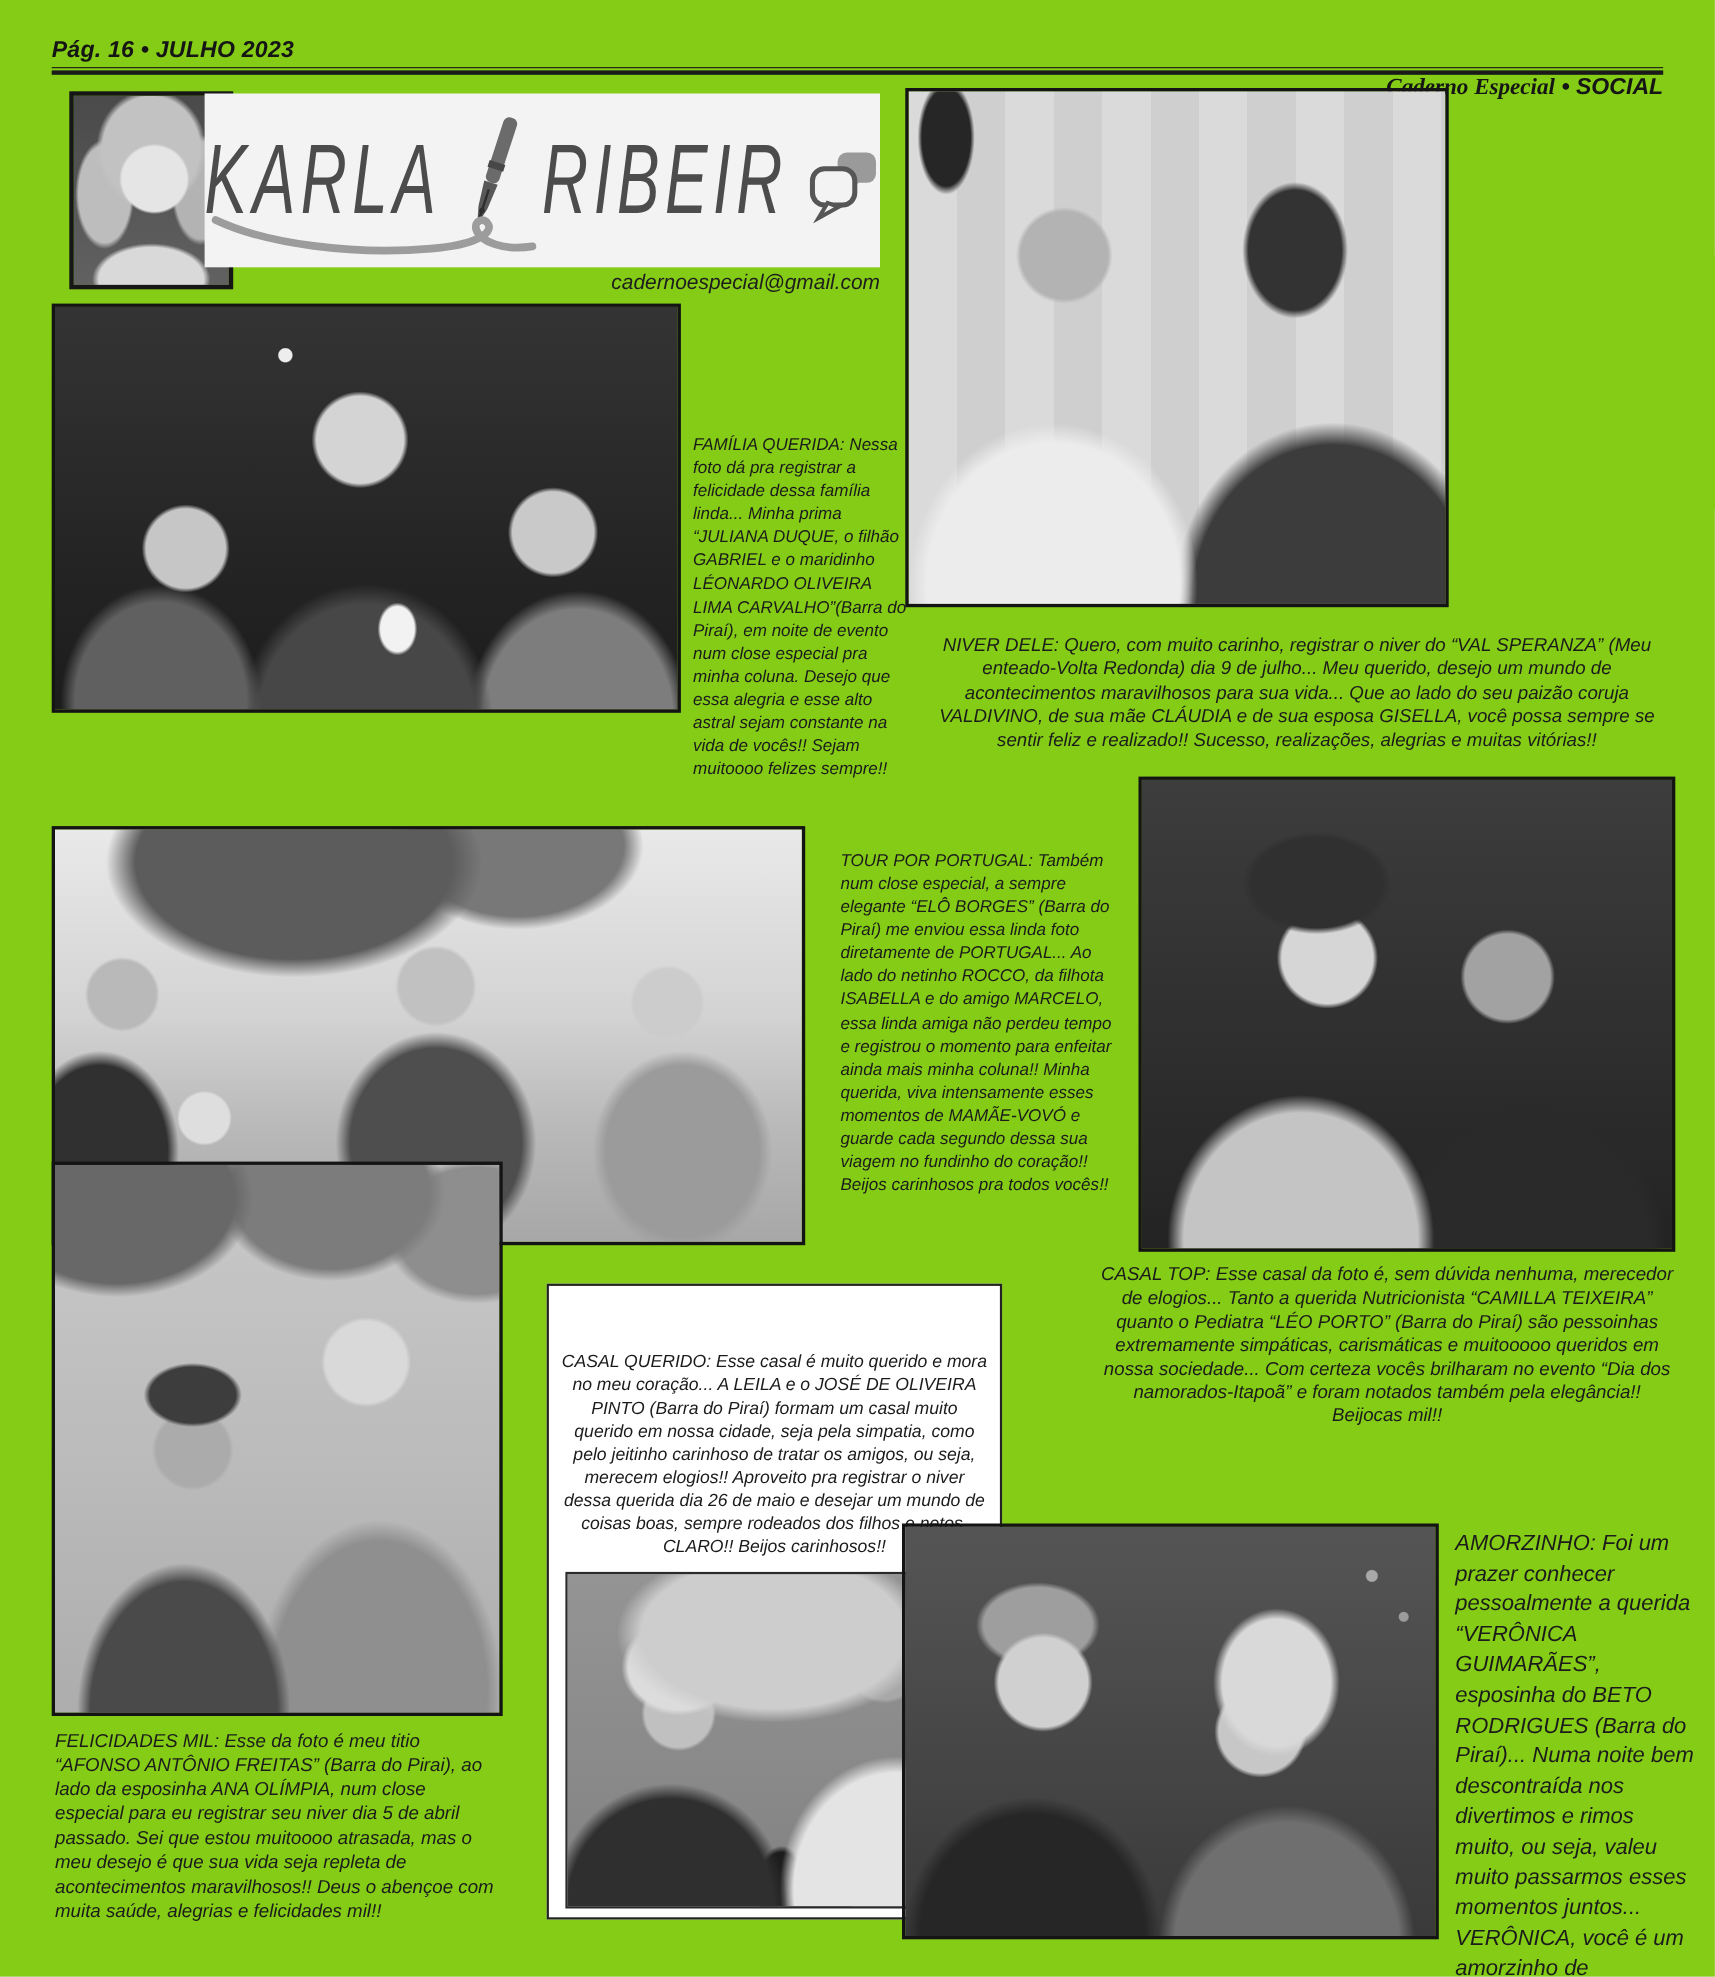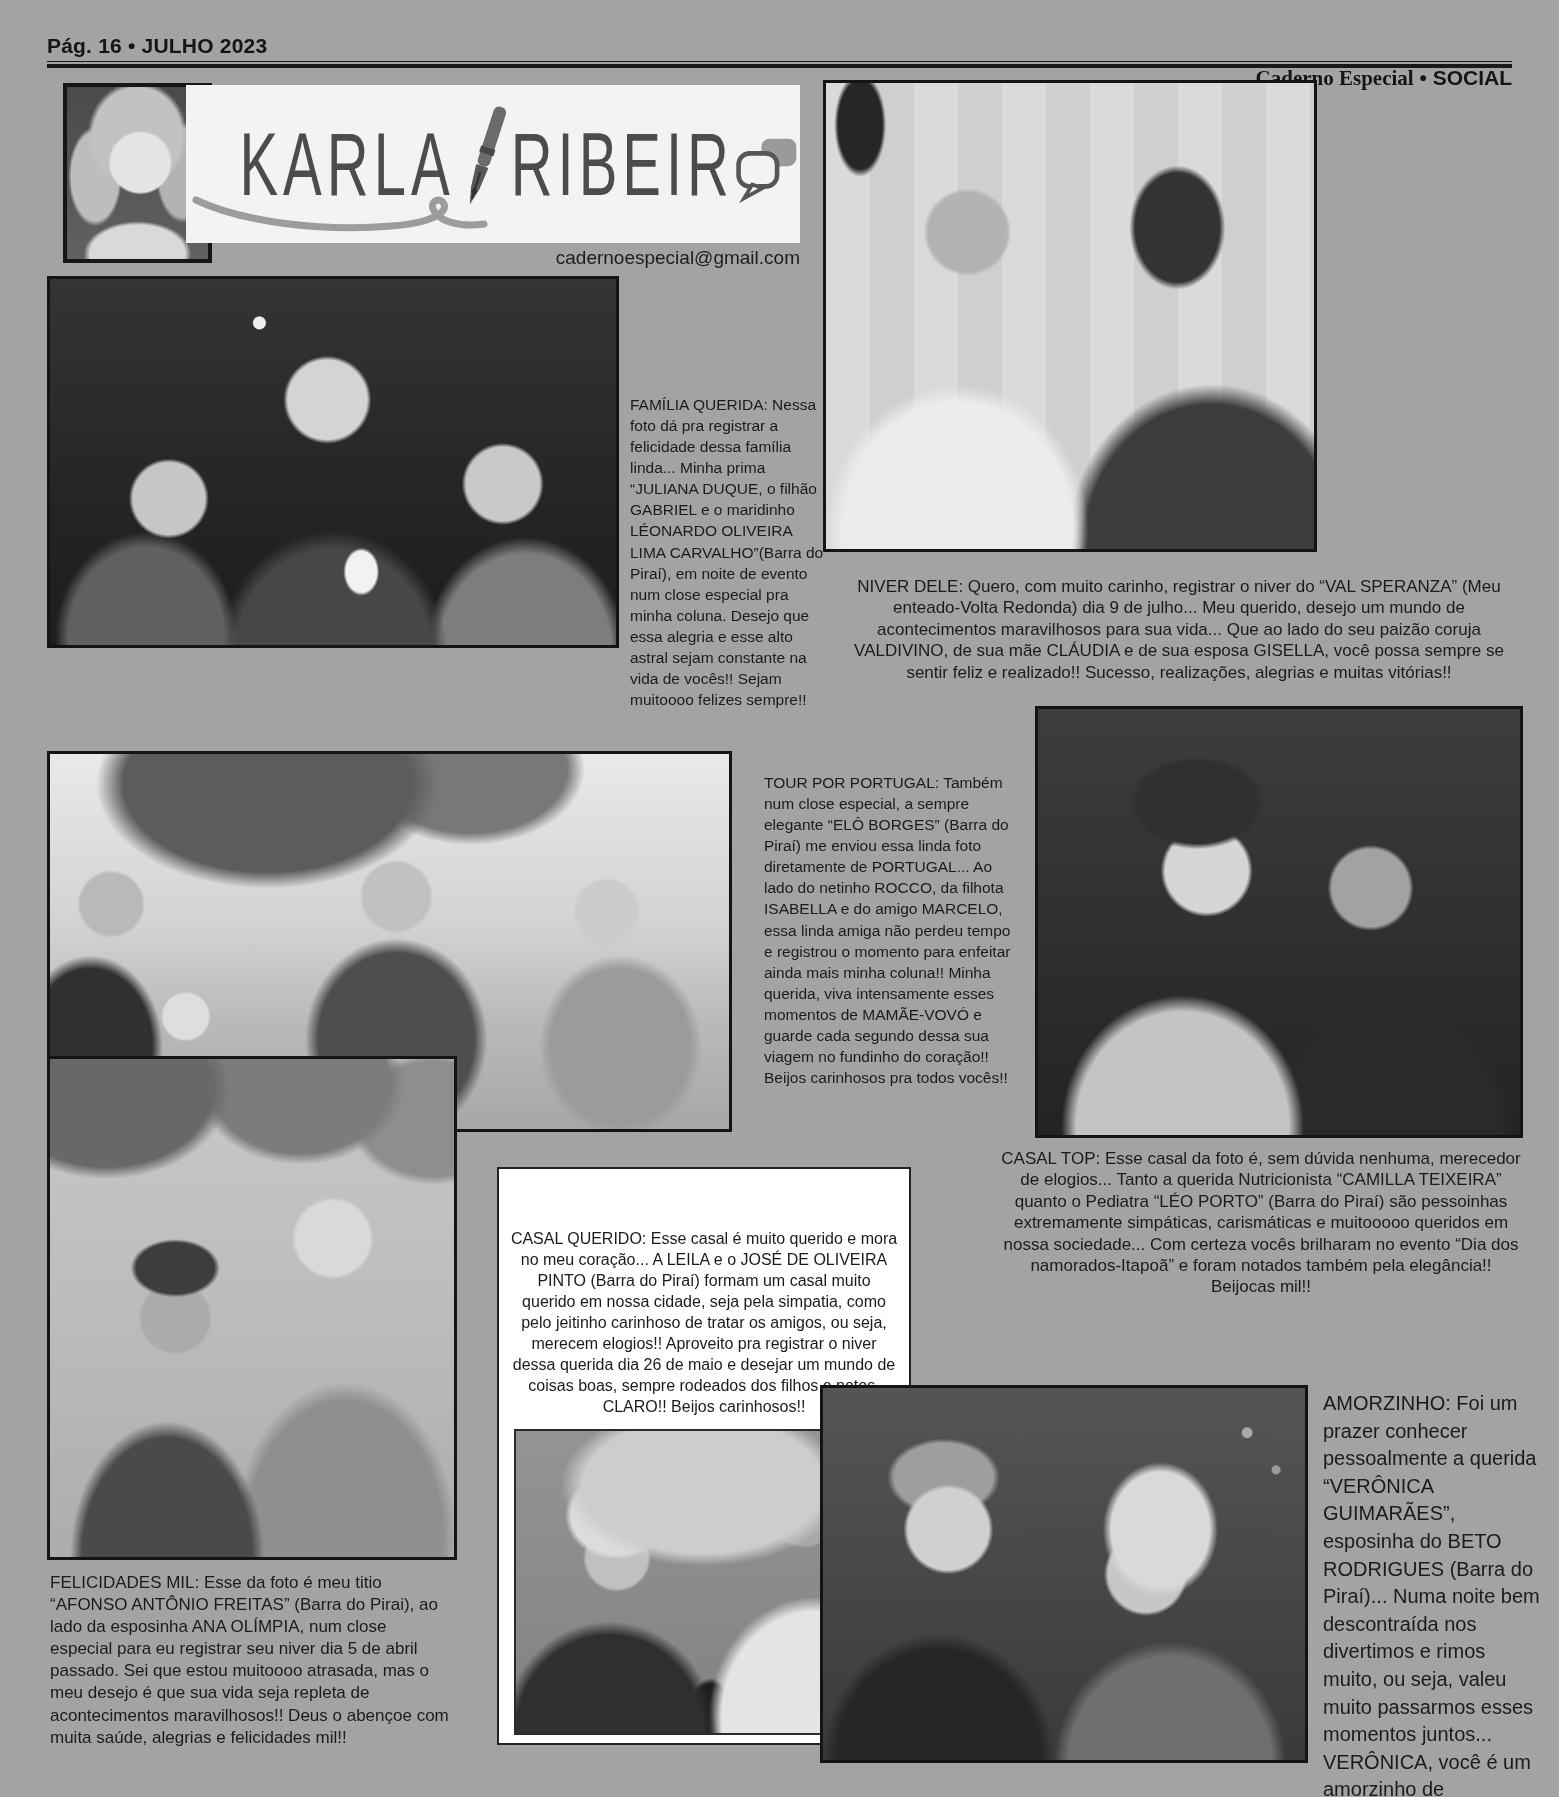--- a/index.html
+++ b/index.html
@@ -1,37 +1,37 @@
 <!DOCTYPE html>
 <html><head>
 <meta charset="utf-8">
 <style>
   html,body{margin:0;padding:0;background:#e8e8e8;}
-  #canvas{position:relative;width:1559px;height:1797px;background:#a3a3a3;margin:0 auto;
-          font-family:"Liberation Sans", sans-serif;color:#151515;overflow:hidden;}
+  #canvas{position:relative;width:1559px;height:1797px;background:#84cc16;margin:0 auto;
+          font-family:"Liberation Sans", sans-serif;color:#151515;overflow:hidden;font-style:italic;}
   .abs{position:absolute;}
 
   
   .hdr-left{left:47px;top:34px;font-size:21px;font-weight:700;letter-spacing:.2px;}
   .hdr-right{right:47px;top:33px;font-size:21px;font-weight:700;text-align:right;margin-top:33px;}
   .hdr-serif{font-family:"Liberation Serif", serif;font-weight:700;}
   .rule1{left:47px;right:47px;top:61px;height:1px;background:#1a1a1a;}
   .rule2{left:47px;right:47px;top:64px;height:4px;background:#1a1a1a;}
 
   
   .karla-photo{left:63px;top:83px;width:141px;height:172px;border:4px solid #161616;
     background:
       radial-gradient(circle 32px at 52% 44%, #e5e5e5 0 92%, transparent 100%),
       radial-gradient(ellipse 52px 56px at 50% 28%, #c2c2c2 0 85%, transparent 96%),
       radial-gradient(ellipse 28px 52px at 20% 52%, #bdbdbd 0 85%, transparent 96%),
       radial-gradient(ellipse 28px 52px at 82% 50%, #b3b3b3 0 85%, transparent 96%),
       radial-gradient(ellipse 56px 34px at 50% 97%, #d9d9d9 0 85%, transparent 96%),
       linear-gradient(180deg,#4a4a4a,#616161);}
   .logo-box{left:186px;top:85px;width:614px;height:158px;background:#f3f3f3;}
-  .logo-row{display:flex;align-items:center;justify-content:flex-end;height:100%;gap:4px;}
+  .logo-row{display:flex;align-items:center;justify-content:space-between;height:100%;gap:4px;}
   .logo-word{font-size:58px;font-weight:400;color:#4c4c4c;letter-spacing:5px;
              transform:scaleY(1.55);line-height:1;white-space:nowrap;}
   .pen-wrap{width:52px;height:128px;transform:rotate(18deg);margin:0 -2px;}
   .bubble-wrap{width:66px;height:70px;margin-left:-4px;margin-top:8px;}
   .swoosh{left:192px;top:178px;width:330px;height:62px;pointer-events:none;}
   .email{left:400px;top:247px;width:400px;text-align:right;font-size:19px;color:#1d1d1d;}
 
   
   .photo{position:absolute;box-sizing:border-box;border:3px solid #141414;}
   .photo-family{left:47px;top:276px;width:572px;height:372px;background:

